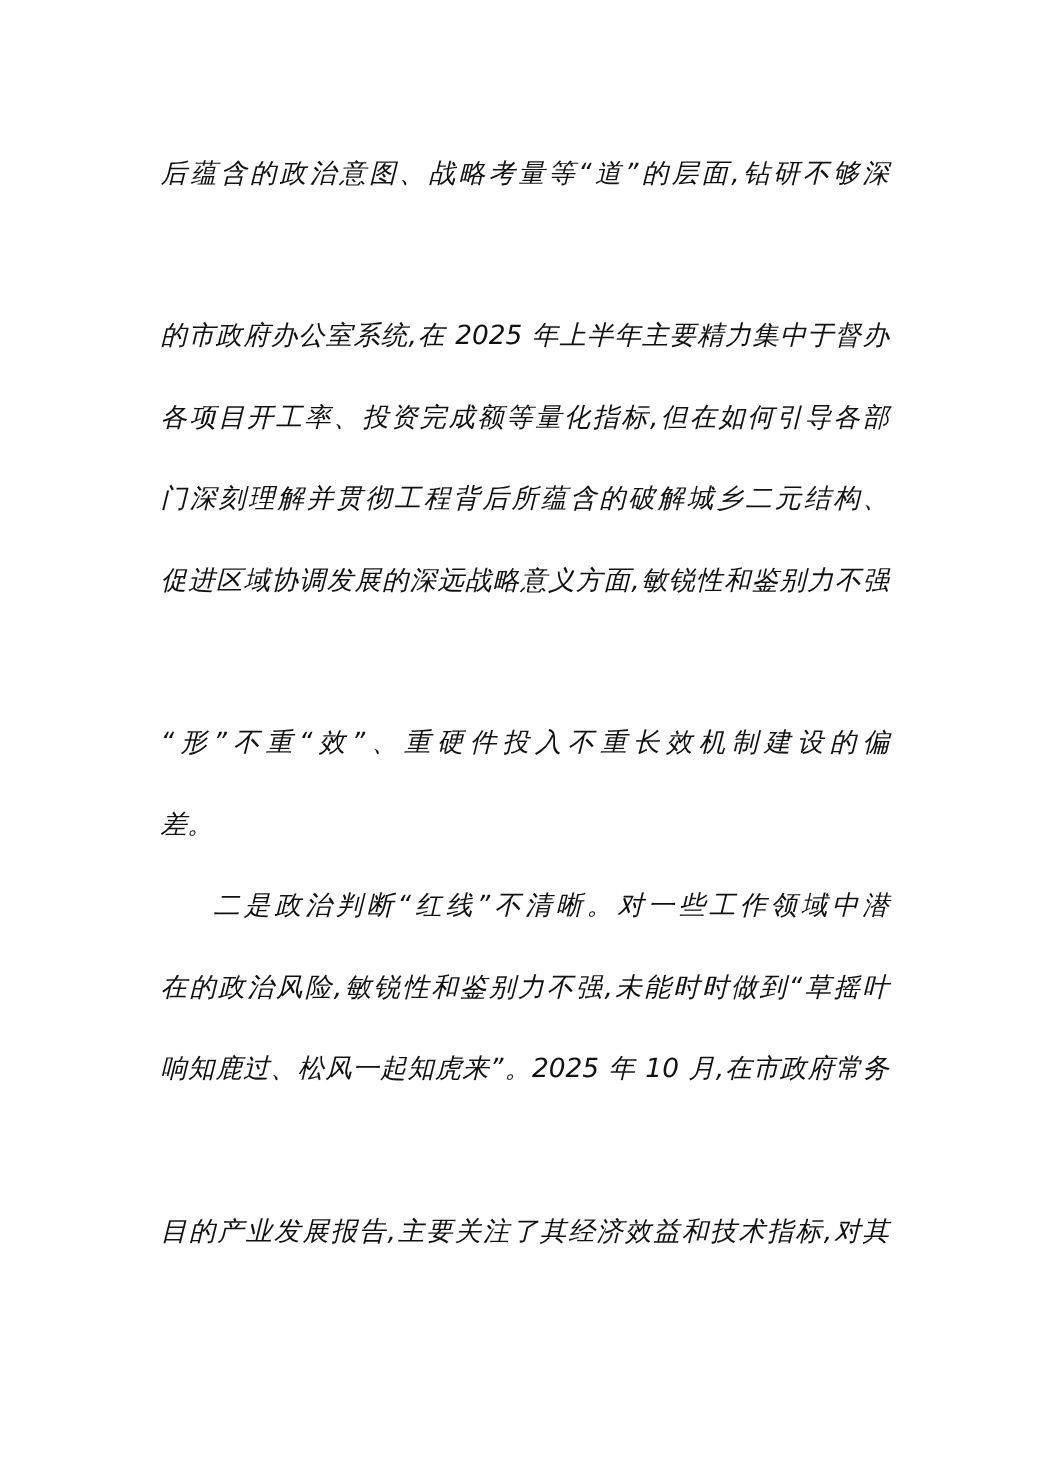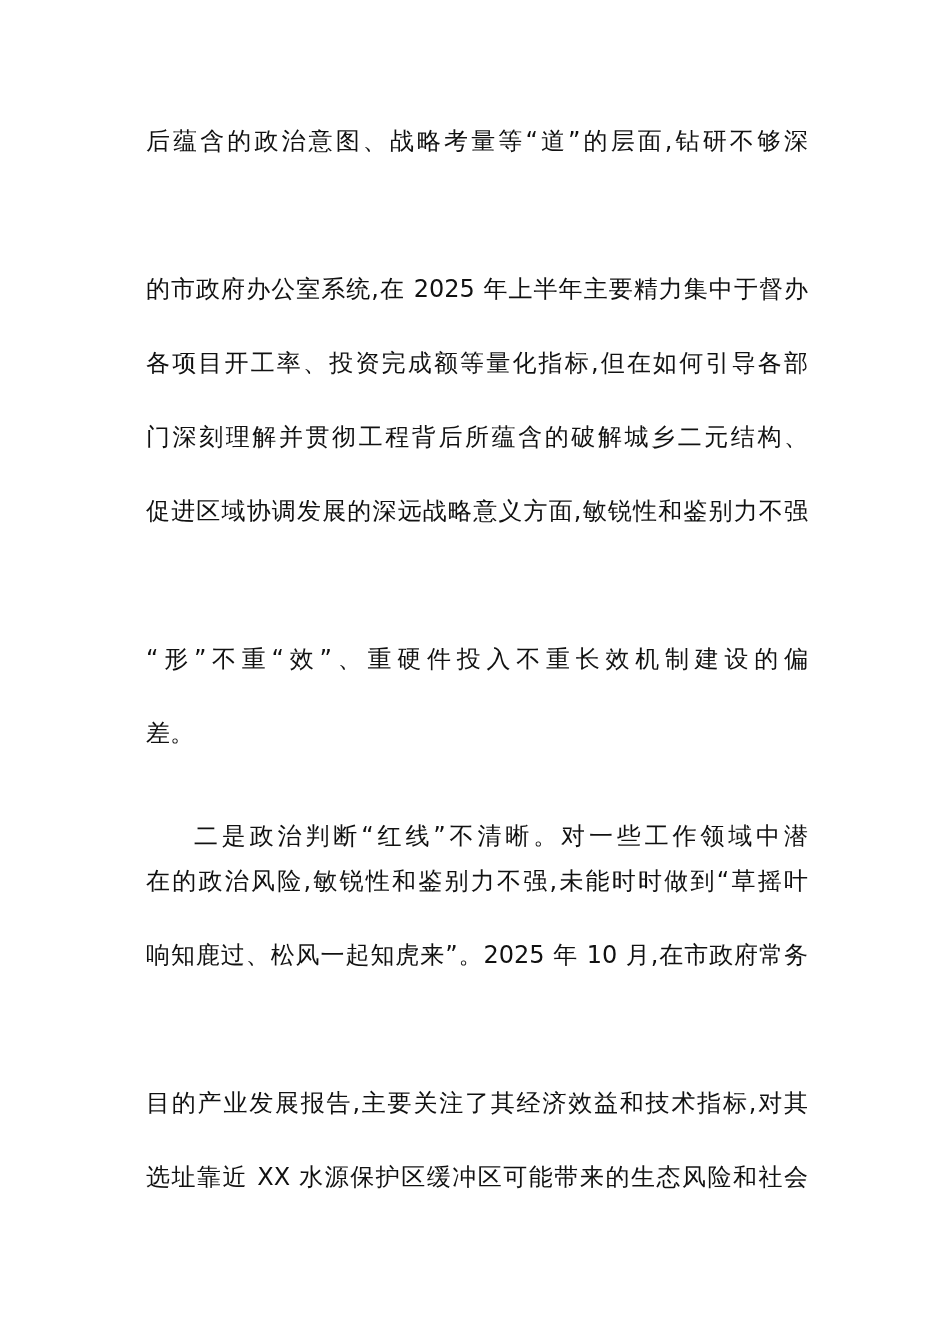--- a/index.html
+++ b/index.html
@@ -11,24 +11,25 @@
       width: 950px;
       height: 1344px;
       position: relative;
       overflow: hidden;
       font-family: "DejaVu Sans", "Liberation Sans", sans-serif;
       color: #111111;
     }
     .page {
       position: absolute;
       left: 0;
-      top: 0;
+      top: 16px;
       width: 950px;
       height: 1080px;
       background: #ffffff;
+      font-style: italic;
     }
     .line {
       position: absolute;
       left: 146px;
       width: 662px;
       height: 30px;
       font-size: 24px;
       line-height: 30px;
       white-space: nowrap;
       text-align: justify;
@@ -47,18 +48,17 @@
 <body>
 
 <div class="page">
   <div class="line" style="top:126px;">后蕴含的政治意图、战略考量等“道”的层面,钻研不够深</div>
   <div class="line" style="top:274px;">的市政府办公室系统,在 2025 年上半年主要精力集中于督办</div>
   <div class="line" style="top:422px;">门深刻理解并贯彻工程背后所蕴含的破解城乡二元结构、</div>
   <div class="line" style="top:348px;">各项目开工率、投资完成额等量化指标,但在如何引导各部</div>
   <div class="line" style="top:496px;">促进区域协调发展的深远战略意义方面,敏锐性和鉴别力不强</div>
   <div class="line" style="top:644px;">“形”不重“效”、重硬件投入不重长效机制建设的偏</div>
   <div class="line last" style="top:718px;">差。</div>
-  <div class="line indent" style="top:792px;margin-top:29px;">二是政治判断“红线”不清晰。对一些工作领域中潜</div>
+  <div class="line indent" style="top:792px;">二是政治判断“红线”不清晰。对一些工作领域中潜</div>
   <div class="line" style="top:866px;">在的政治风险,敏锐性和鉴别力不强,未能时时做到“草摇叶</div>
   <div class="line" style="top:940px;">响知鹿过、松风一起知虎来”。2025 年 10 月,在市政府常务</div>
   <div class="line" style="top:1088px;">目的产业发展报告,主要关注了其经济效益和技术指标,对其</div>
-  <div class="line" style="top:1162px;">选址靠近 XX 水源保护区缓冲区可能带来的生态风险和社会</div>
 </div>
 
 </body></html>

